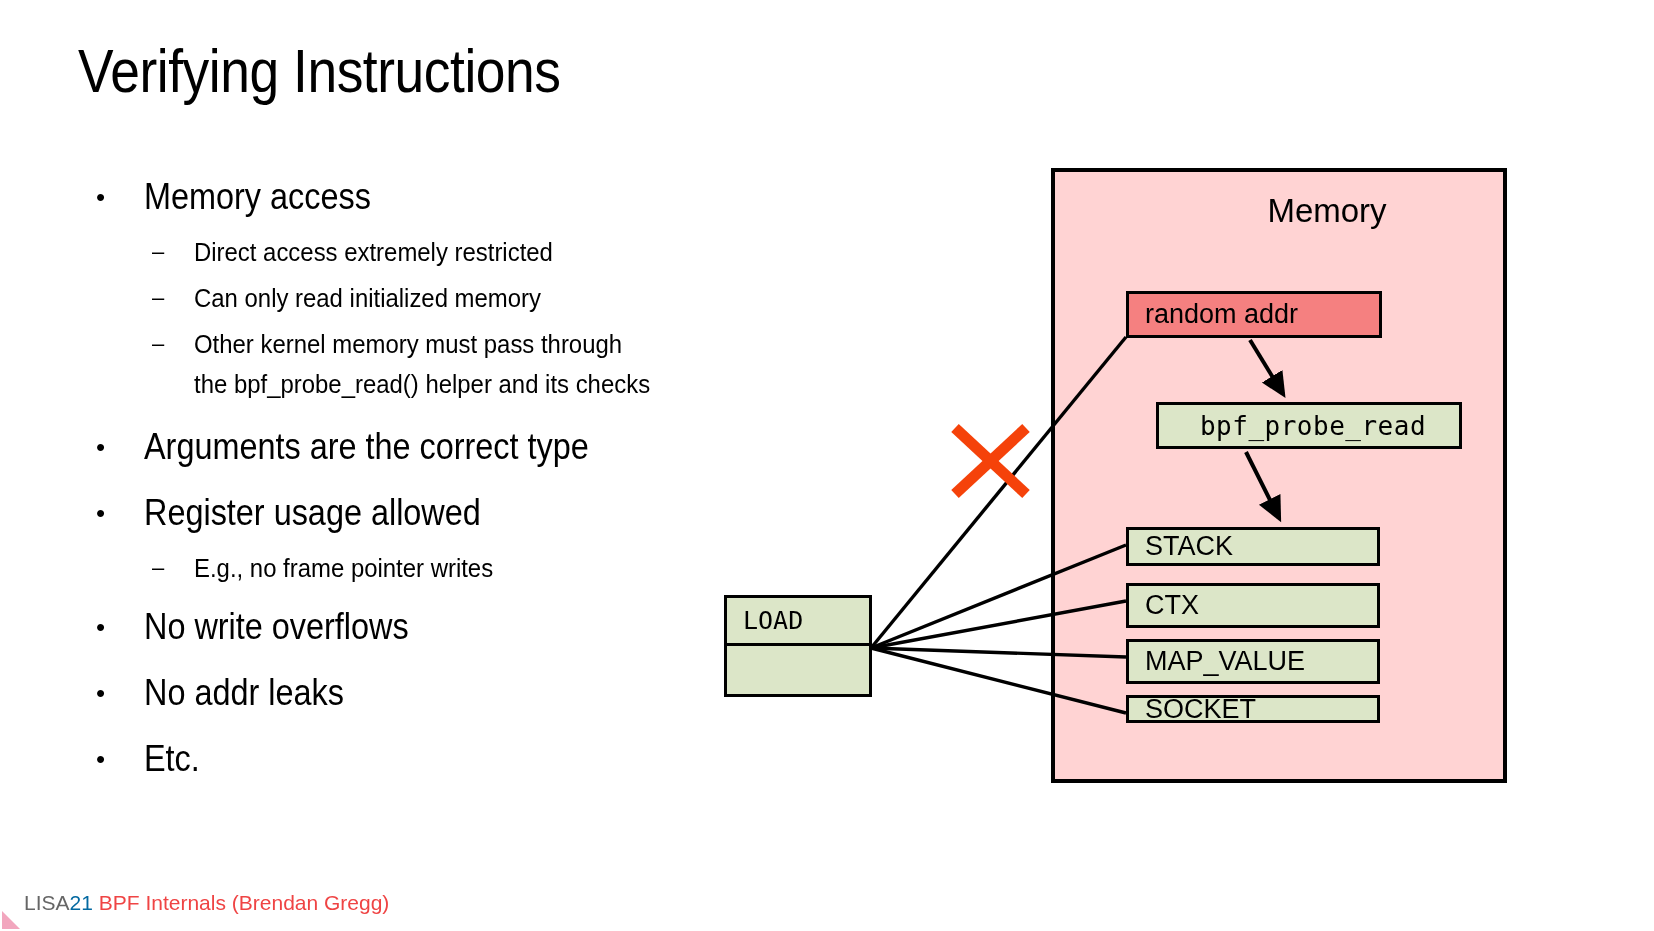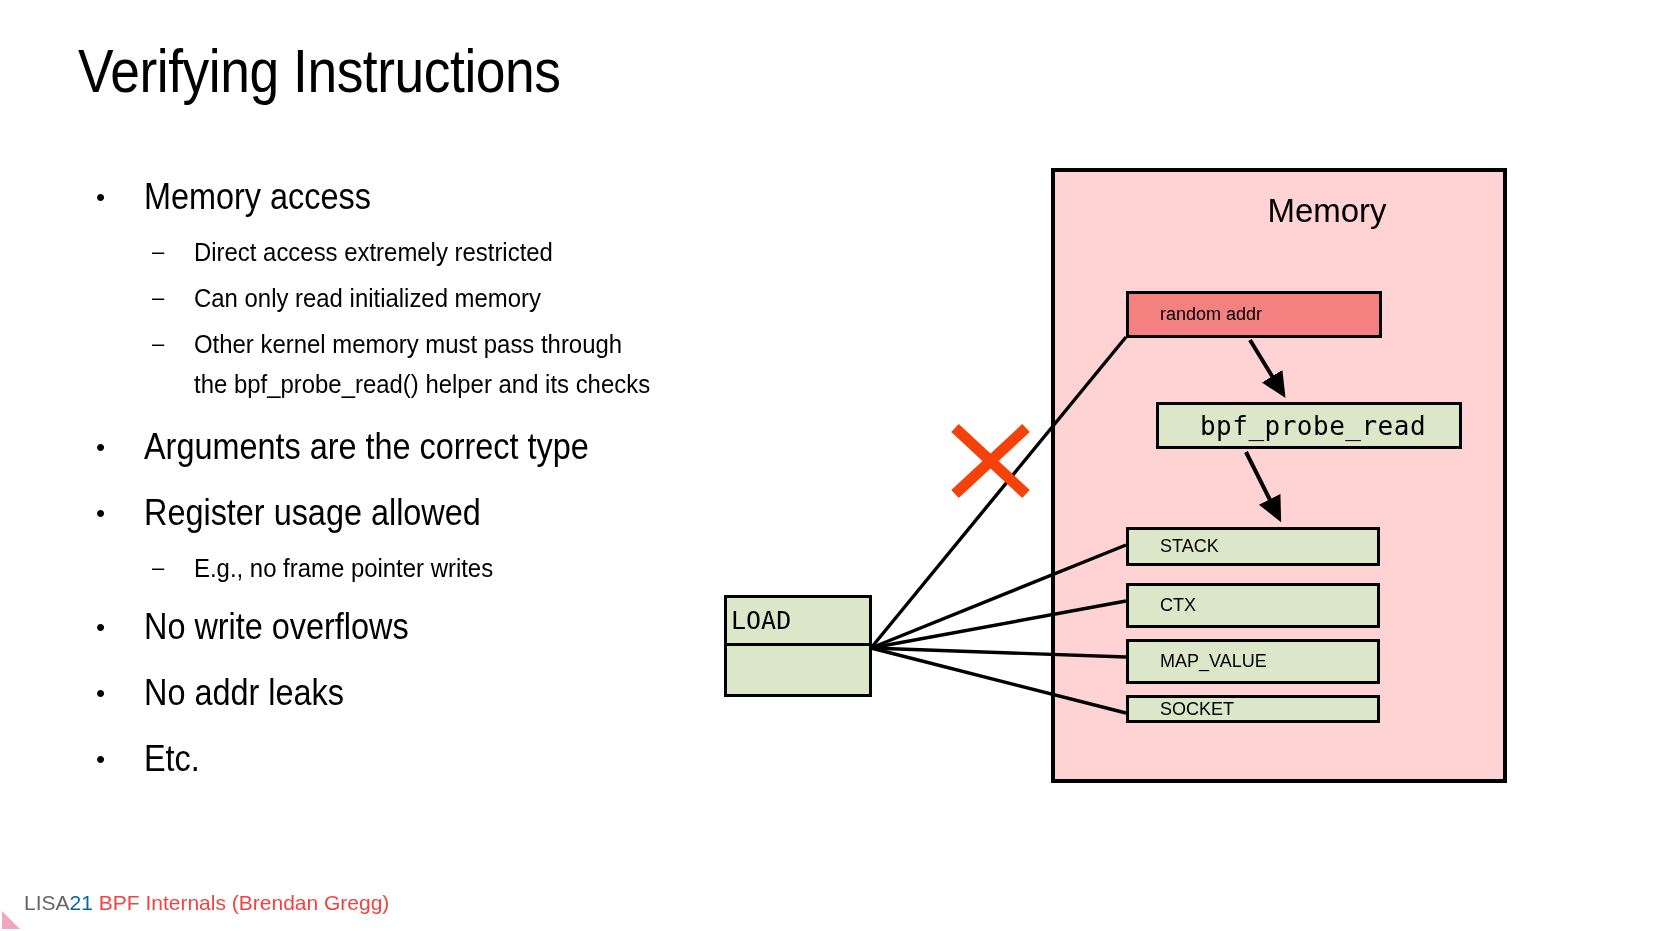--- a/index.html
+++ b/index.html
@@ -111,24 +111,24 @@
     font-size: 33px;
     line-height: 42px;
     margin-left: 48px;
   }
 
   .dbox {
     position: absolute;
     box-sizing: border-box;
     border: 3px solid #000000;
     background: #DCE6C8;
-    font-size: 18px;
+    font-size: 27px;
     display: flex;
     align-items: center;
-    padding-left: 31px;
+    padding-left: 16px;
   }
   .dbox.mono {
     font-family: "DejaVu Sans Mono", monospace;
     font-size: 26px;
     justify-content: center;
     padding-left: 8px;
     letter-spacing: 0.5px;
   }
   .dbox.danger {
     background: #F58080;
@@ -149,21 +149,21 @@
     height: 102px;
     border: 3px solid #000000;
     box-sizing: border-box;
     background: #DCE6C8;
   }
   #box-loadstore .cell {
     height: 50%;
     box-sizing: border-box;
     display: flex;
     align-items: center;
-    padding-left: 4px;
+    padding-left: 16px;
     font-family: "DejaVu Sans Mono", monospace;
     font-size: 25px;
   }
   #box-loadstore .cell.top { border-bottom: 3px solid #000000; }
 
   #connector-svg {
     position: absolute;
     left: 0;
     top: 0;
     width: 1654px;

